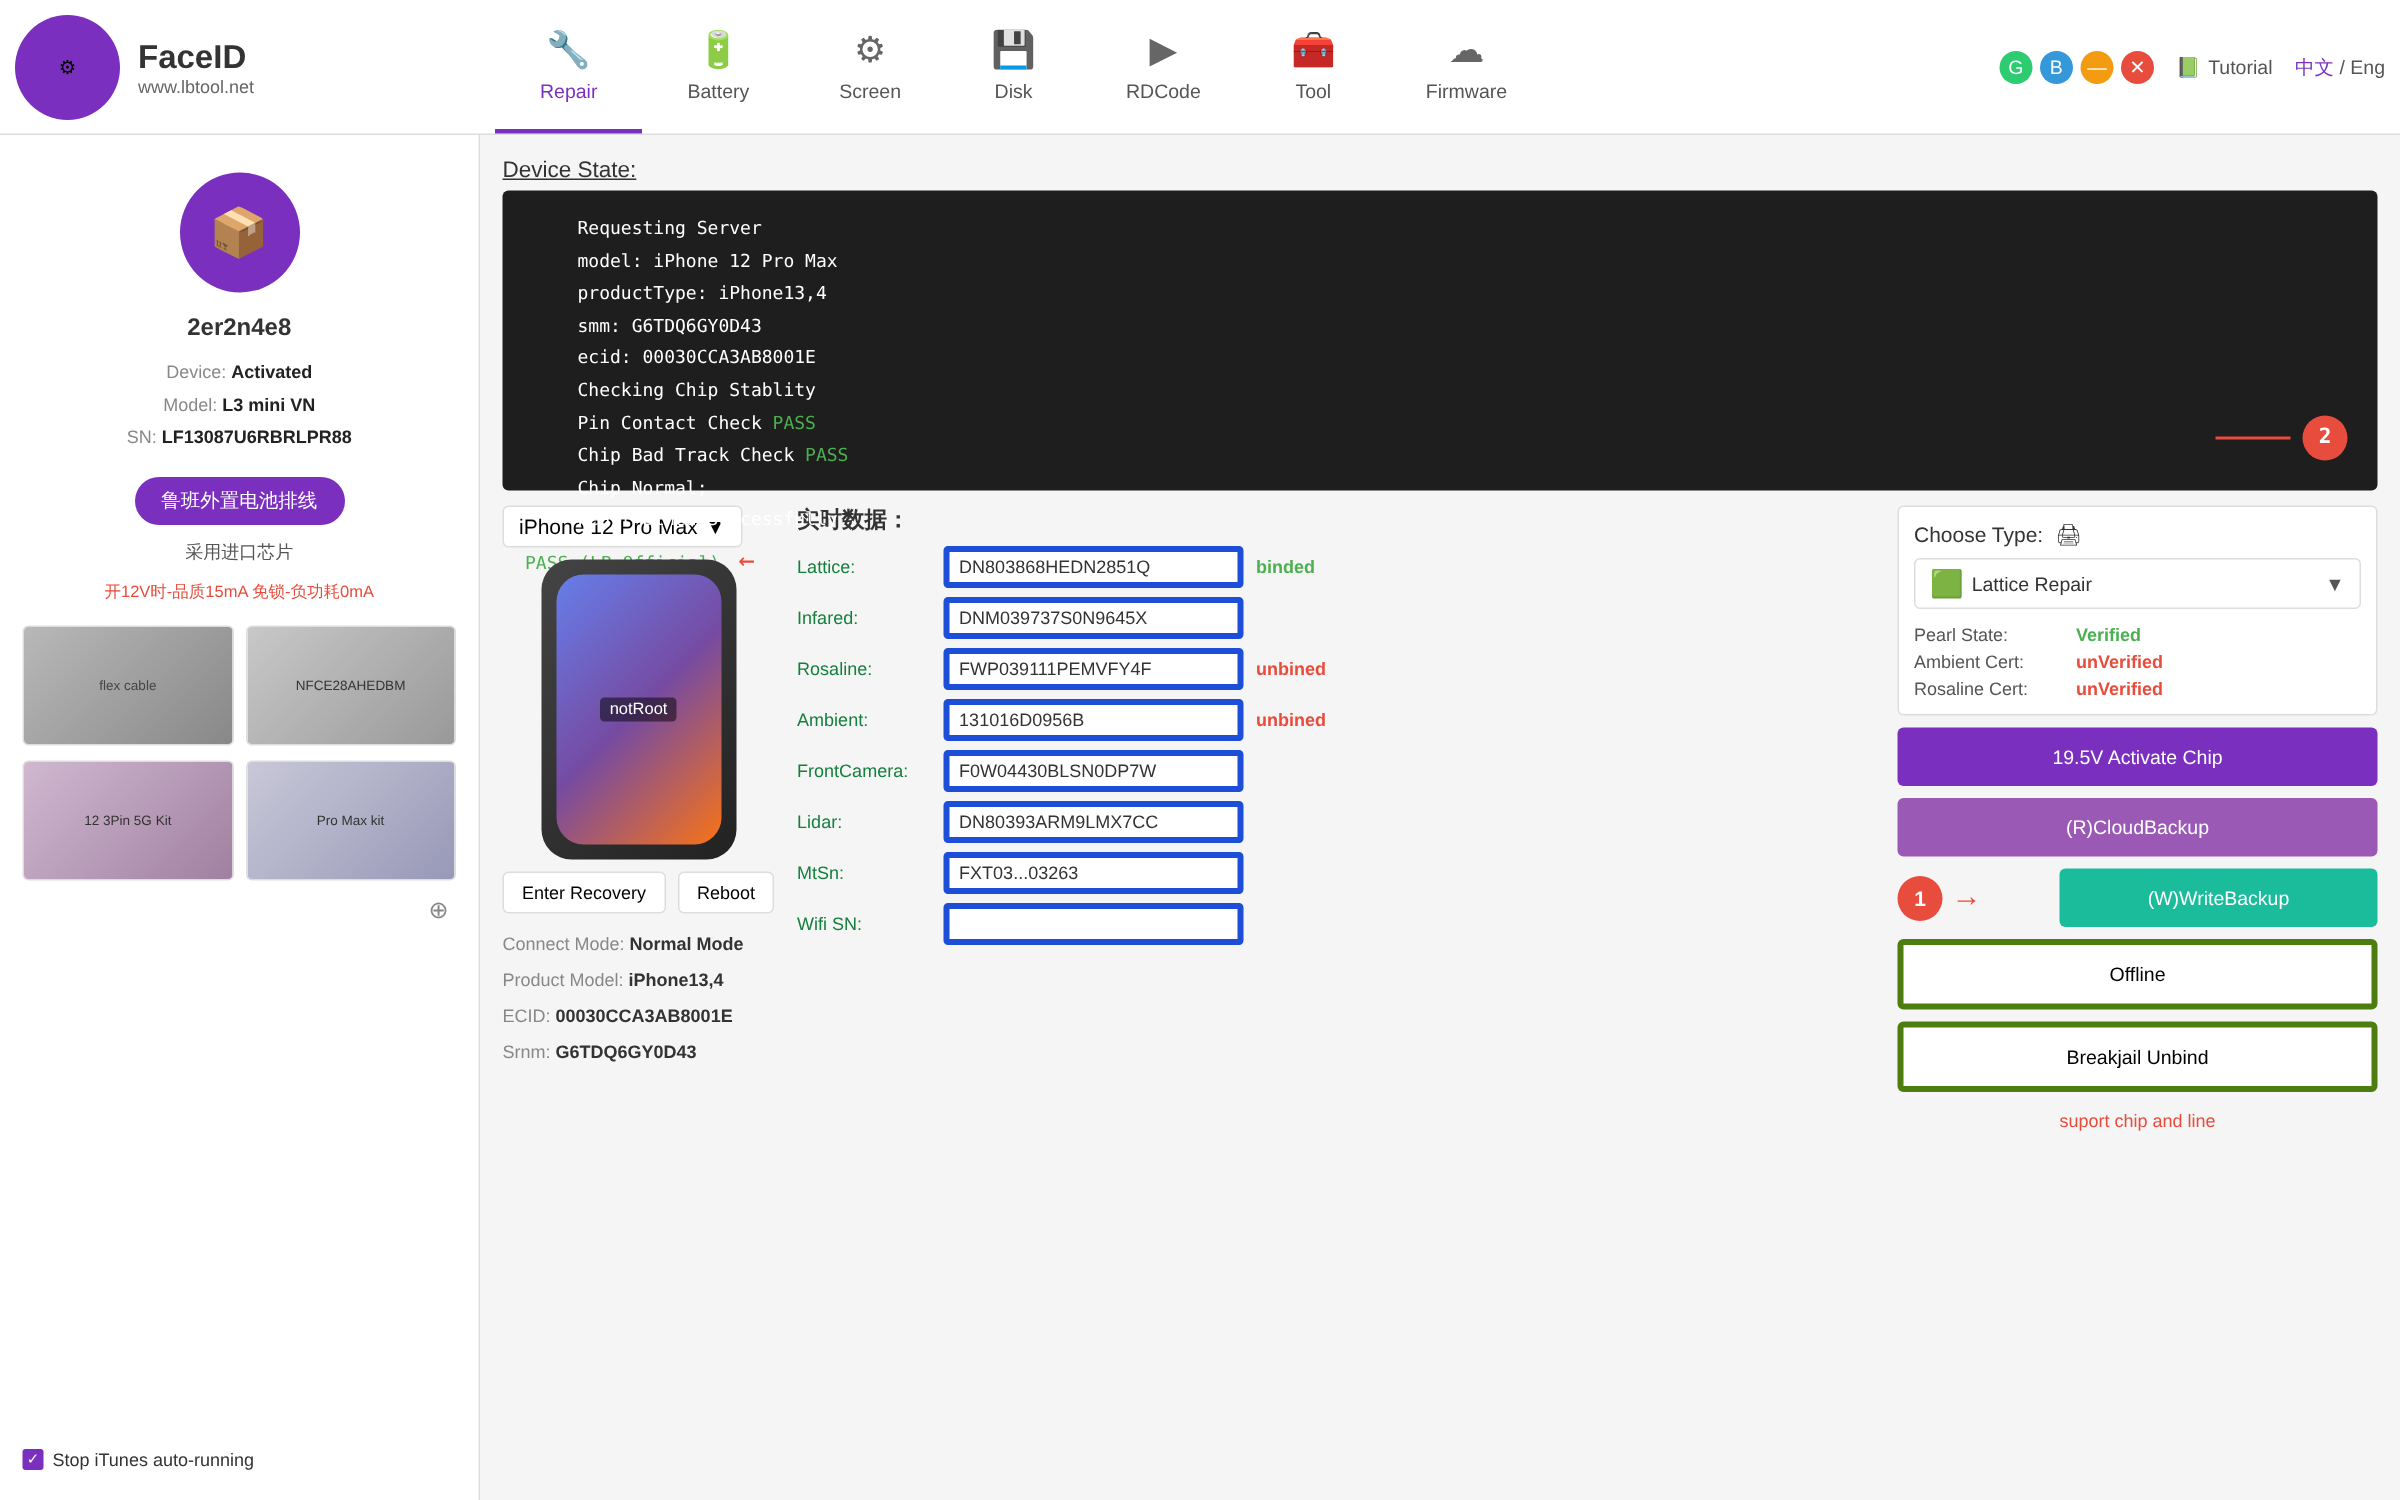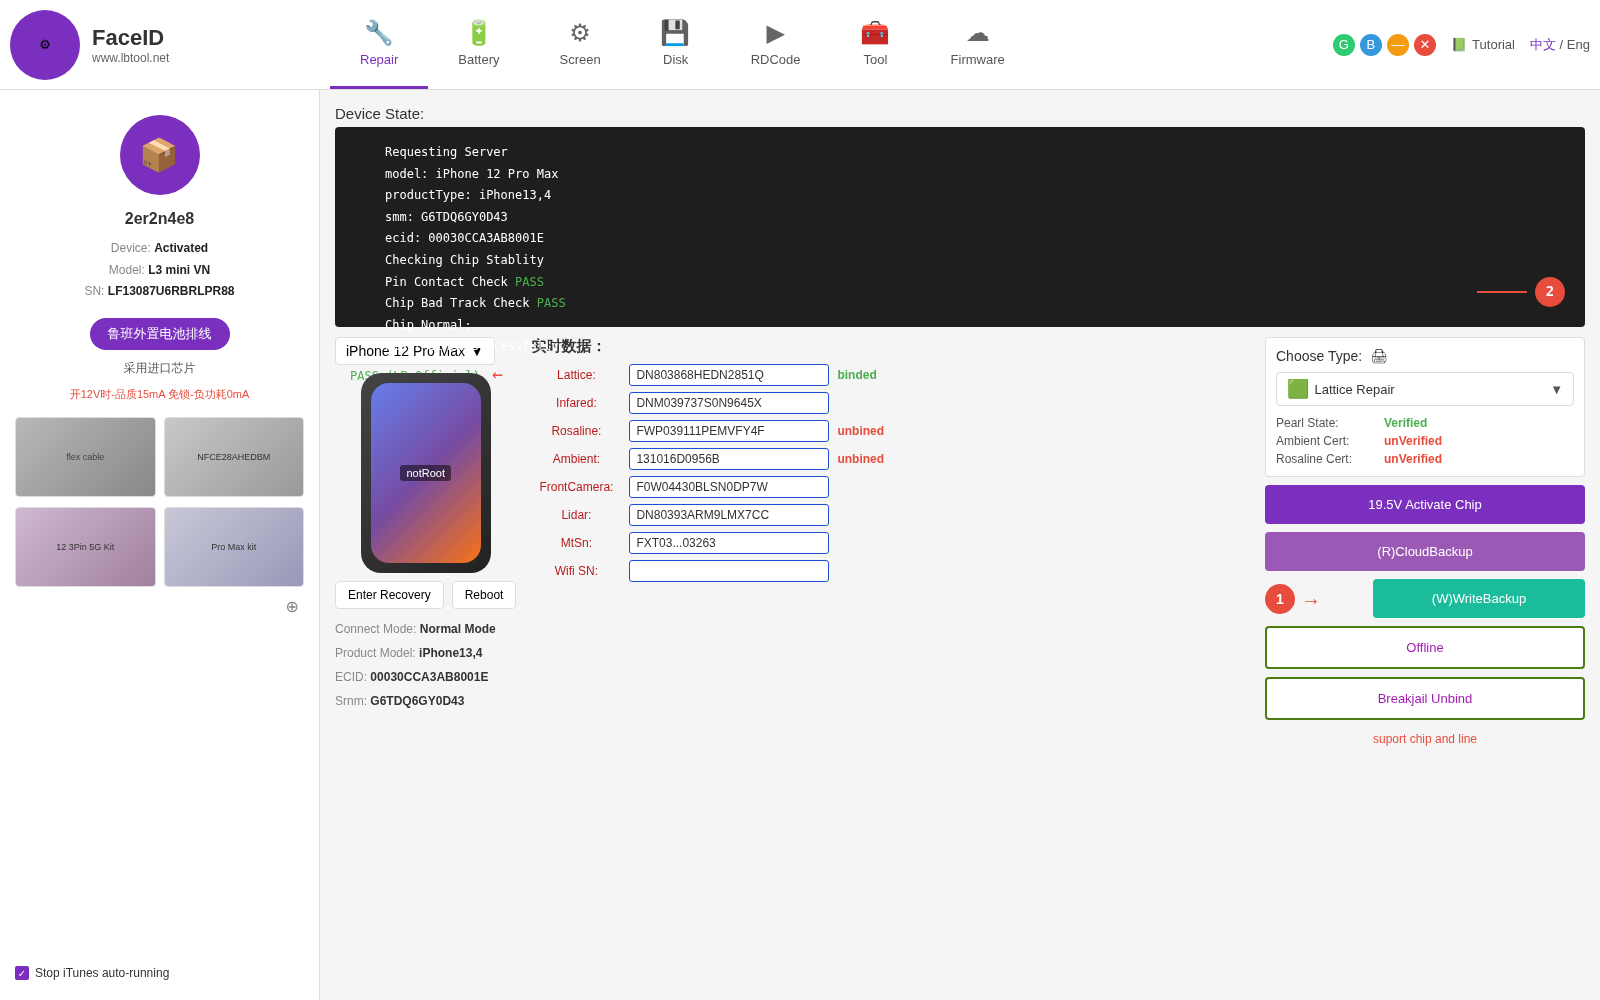--- a/index.html
+++ b/index.html
@@ -49,21 +49,21 @@
     .product-img-row2 { display: grid; grid-template-columns: 1fr 1fr; gap: 8px; width: 100%; }
     .zoom-icon { align-self: flex-end; margin-right: 5px; color: #888; cursor: pointer; font-size: 16px; }
     .stop-itunes { display: flex; align-items: center; gap: 6px; font-size: 12px; color: #333; }
     .checkbox-purple { width: 14px; height: 14px; background: #7b2fbe; border-radius: 2px; display: flex; align-items: center; justify-content: center; color: #fff; font-size: 10px; }
     .sidebar-footer { margin-top: auto; padding-bottom: 5px; width: 100%; display: flex; align-items: center; gap: 8px; }
 
     
     .content { flex: 1; padding: 15px; display: flex; flex-direction: column; gap: 10px; background: #f5f5f5; }
 
     
-    .section-title { font-size: 15px; color: #333; font-weight: normal; margin-bottom: 5px; }
+    .section-title { font-size: 15px; color: #333; font-weight: normal; margin-bottom: 5px; text-decoration: underline; }
     .device-state-box { background: #1e1e1e; color: #ccc; padding: 15px; border-radius: 4px; font-size: 12px; line-height: 1.8; height: 200px; font-family: monospace; }
     .text-green { color: #4caf50; }
     .text-white { color: #fff; margin-left: 35px; }
 
     
     .bottom-section { display: flex; gap: 15px; }
 
     
     .left-panel { display: flex; flex-direction: column; gap: 8px; }
     .device-selector { display: flex; align-items: center; gap: 8px; }
@@ -75,22 +75,22 @@
     .action-btn { background: #fff; border: 1px solid #ddd; border-radius: 4px; padding: 6px 12px; font-size: 12px; cursor: pointer; }
     .connect-info { font-size: 12px; color: #333; line-height: 2; }
     .connect-label { color: #888; }
     .connect-value { color: #333; font-weight: bold; }
 
     
     .data-panel { flex: 1; }
     .data-title { font-size: 15px; color: #333; font-weight: bold; margin-bottom: 8px; }
     .data-rows { display: flex; flex-direction: column; gap: 6px; }
     .data-row { display: flex; align-items: center; gap: 8px; }
-    .data-label { width: 90px; color: #b91c1c; font-size: 12px; text-align: center; }
-    .data-input { width: 200px; border: 1px solid #1d4ed8; border-radius: 3px; padding: 3px 6px; font-size: 12px; color: #333; background: #fff; }
+    .data-label { width: 90px; color: #15803d; font-size: 12px; text-align: left; }
+    .data-input { width: 200px; border: 4px solid #1d4ed8; border-radius: 3px; padding: 3px 6px; font-size: 12px; color: #333; background: #fff; }
     .data-status-binded { color: #4caf50; font-size: 12px; font-weight: bold; }
     .data-status-unbinded { color: #e74c3c; font-size: 12px; font-weight: bold; }
 
     
     .right-panel { width: 320px; display: flex; flex-direction: column; gap: 8px; }
     .choose-type-area { background: #fff; border: 1px solid #ddd; padding: 10px; border-radius: 4px; }
     .choose-type-header { display: flex; align-items: center; gap: 8px; font-size: 14px; color: #333; margin-bottom: 8px; }
     .type-select { display: flex; align-items: center; gap: 5px; border: 1px solid #ddd; border-radius: 4px; padding: 5px 10px; background: #fff; width: 100%; }
     .type-select-icon { font-size: 18px; }
     .type-select-label { flex: 1; font-size: 13px; color: #333; }
@@ -98,21 +98,21 @@
     .cert-info { margin-top: 10px; display: flex; flex-direction: column; gap: 4px; font-size: 12px; }
     .cert-row { display: flex; align-items: center; gap: 8px; }
     .cert-label { color: #555; width: 100px; }
     .cert-verified { color: #4caf50; font-weight: bold; }
     .cert-unverified { color: #e74c3c; font-weight: bold; }
 
     .action-buttons { display: flex; flex-direction: column; gap: 8px; }
     .btn-purple { background: #7b2fbe; color: #fff; border: none; border-radius: 4px; padding: 12px; font-size: 13px; cursor: pointer; width: 100%; text-align: center; }
     .btn-purple-light { background: #9b59b6; color: #fff; border: none; border-radius: 4px; padding: 12px; font-size: 13px; cursor: pointer; width: 100%; text-align: center; }
     .btn-teal { background: #1abc9c; color: #fff; border: none; border-radius: 4px; padding: 12px; font-size: 13px; cursor: pointer; width: 100%; text-align: center; display: flex; align-items: center; justify-content: center; gap: 8px; }
-    .btn-outline { background: #fff; color: #a21caf; border: 2px solid #4d7c0f; border-radius: 4px; padding: 12px; font-size: 13px; cursor: pointer; width: 100%; text-align: center; }
+    .btn-outline { background: #fff; color: #000000; border: 4px solid #4d7c0f; border-radius: 4px; padding: 12px; font-size: 13px; cursor: pointer; width: 100%; text-align: center; }
     .btn-support { color: #e74c3c; font-size: 12px; text-align: center; padding: 4px; }
 
     
     .circle-annotation { width: 30px; height: 30px; border-radius: 50%; background: #e74c3c; color: #fff; display: flex; align-items: center; justify-content: center; font-size: 14px; font-weight: bold; }
   </style>
 </head>
 <body>
 
 <div class="top-nav">
   <div class="logo-area">

